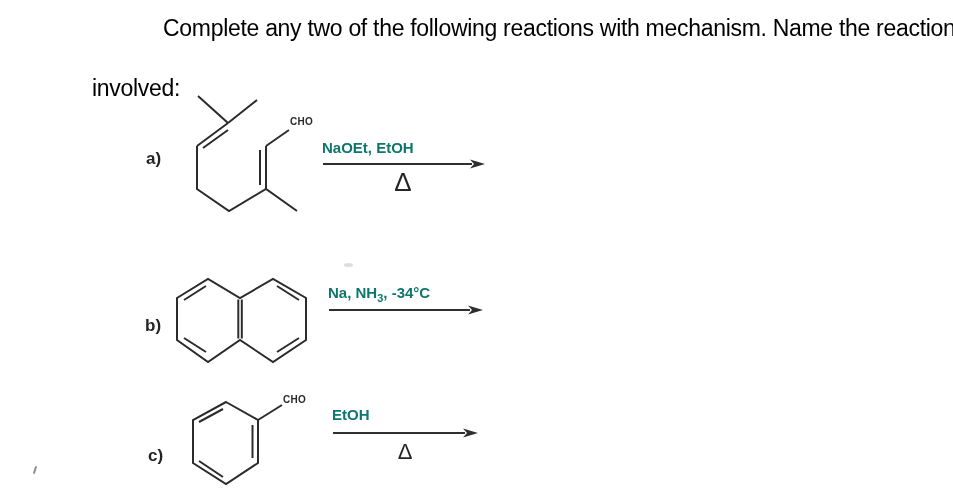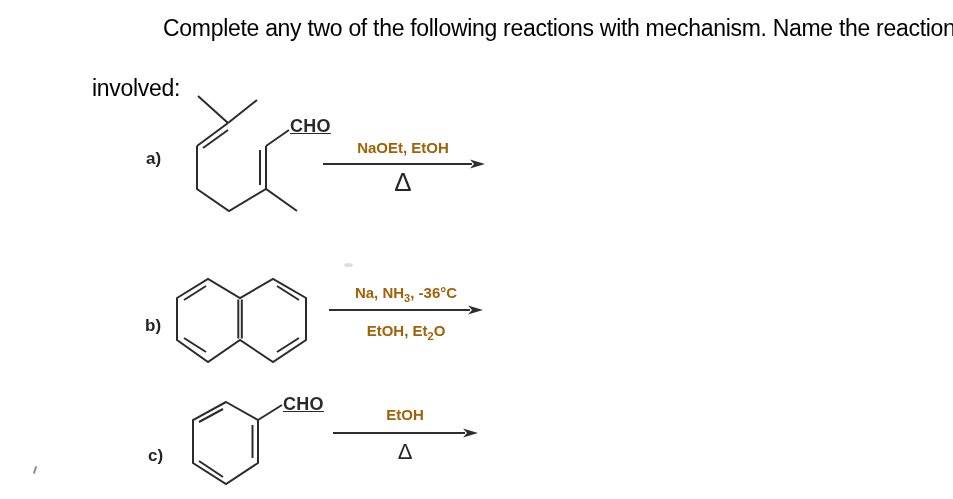--- a/index.html
+++ b/index.html
@@ -20,32 +20,31 @@
     letter-spacing: -0.3px;
     color: #000000;
     white-space: nowrap;
   }
   .item-label {
     font-size: 17px;
     font-weight: 600;
     color: #242424;
   }
   .cho {
-    font-size: 18px;
+    font-size: 10px;
     font-weight: 700;
     letter-spacing: 0.3px;
     color: #2a2a2a;
     white-space: nowrap;
-    text-decoration: underline;
   }
   .reagent {
     font-size: 15px;
     font-weight: 600;
-    color: #a16207;
-    text-align: center;
+    color: #0f766e;
+    text-align: left;
     white-space: nowrap;
   }
   .reagent sub {
     font-size: 11px;
     line-height: 0;
   }
   .delta {
     text-align: center;
     font-weight: 400;
     color: #262626;
@@ -114,26 +113,25 @@
     <path class="bond" d="M66.3,25.5 L66.3,64.5"></path>
     <path class="bond" d="M69.8,25.5 L69.8,64.5"></path>
 
     <path class="bond" d="M34,12 L12,26"></path>
     <path class="bond" d="M12,64 L34,78"></path>
 
     <path class="bond" d="M105,12 L127,26"></path>
     <path class="bond" d="M127,64 L105,78"></path>
   </svg>
 
-  <div class="abs reagent" style="left:328px; top:284px; width:156px;"><span>Na, NH</span><sub>3</sub><span>, -36°C</span></div>
+  <div class="abs reagent" style="left:328px; top:284px; width:156px;"><span>Na, NH</span><sub>3</sub><span>, -34°C</span></div>
   <svg class="abs" style="left:328px; top:302px;" width="156" height="16" viewBox="0 0 156 16">
     <path class="arrow-line" d="M1,8 L142,8"></path>
     <path class="arrow-head" d="M140,3.6 L155,8 L140,12.4 L144,8 Z"></path>
   </svg>
-  <div class="abs reagent" style="left:328px; top:322px; width:156px;"><span>EtOH, Et</span><sub>2</sub><span>O</span></div>
 
   <div class="abs item-label" style="left:148px; top:446px;">c)</div>
 
   <svg class="abs" style="left:188px; top:398px;" width="100" height="94" viewBox="0 0 100 94">
 
     <path class="bond" d="M38,4 L70,22 L70,65 L38,86 L5,65 L5,22 Z"></path>
 
     <path class="bond" d="M35,11 L11,24"></path>
     <path class="bond" d="M11,63 L35,79"></path>
     <path class="bond" d="M64.5,27 L64.5,60"></path>

